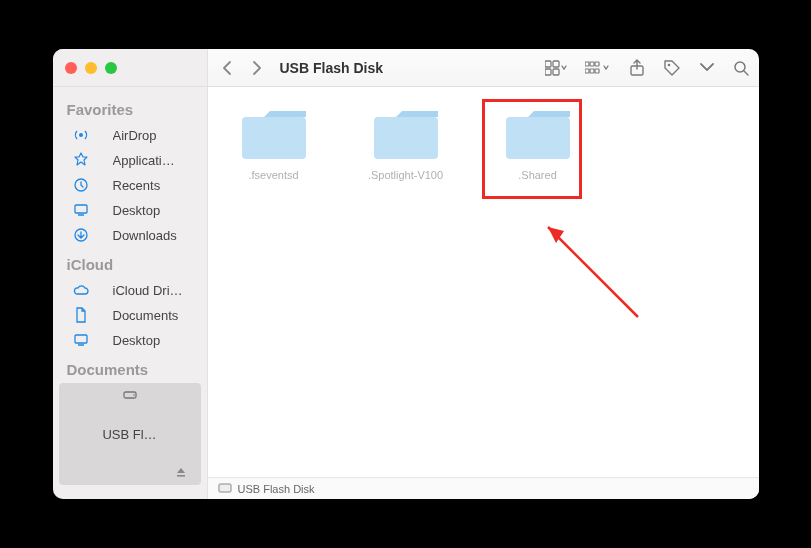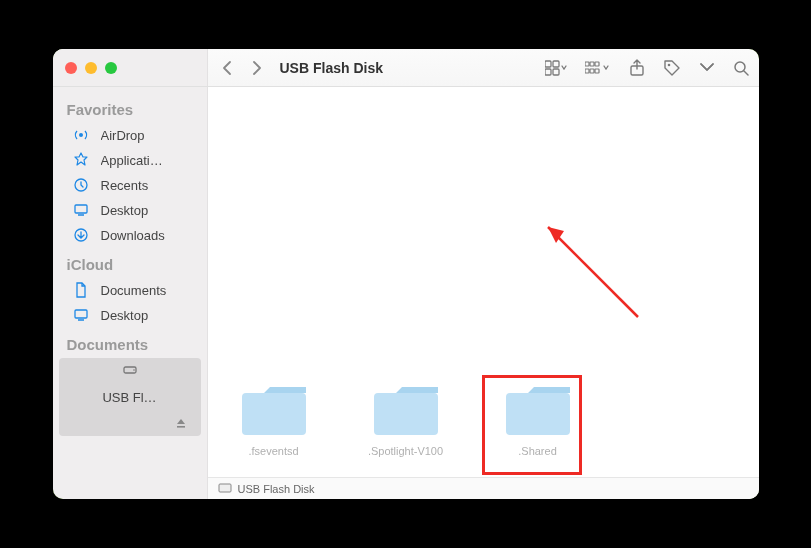--- a/index.html
+++ b/index.html
@@ -68,21 +68,21 @@
     }
     .sb-section-title {
       color: #9a9a9a;
       font-size: 15px;
       font-weight: 600;
       padding: 8px 14px 4px;
     }
     .sb-item {
       display: flex;
       align-items: center;
-      gap: 12px;
+      gap: 24px;
       padding: 4px 14px;
       color: #444;
       cursor: pointer;
       border-radius: 4px;
       margin: 1px 6px;
       white-space: nowrap;
       overflow: hidden;
       text-overflow: ellipsis;
     }
     .sb-item.selected { background: #d9d7d8; flex-direction: column; }
@@ -93,21 +93,21 @@
     .content {
       flex: 1;
       background: #fff;
       position: relative;
       display: flex;
       flex-direction: column;
     }
     .folder-grid {
       flex: 1;
       display: flex;
-      align-items: flex-end;
+      align-items: flex-start;
       gap: 40px;
       padding: 20px 20px;
     }
     .folder-item {
       width: 92px;
       display: flex;
       flex-direction: column;
       align-items: center;
       gap: 6px;
       position: relative;
@@ -268,20 +268,28 @@
               <circle cx="8" cy="8" r="6" stroke="currentColor" stroke-width="1.3" fill="none"></circle>
               <path d="M8 5 L8 10 M5 8 L8 11 L11 8" stroke="currentColor" stroke-width="1.3" fill="none" stroke-linecap="round"></path>
             </svg>
         </span>
         <span class="label">Downloads</span>
       </div>
 
       <div class="sb-section-title">iCloud</div>
       <div class="sb-item">
         <span class="sb-icon">
+          <svg width="16" height="16" viewBox="0 0 16 12">
+              <path d="M12 10 A3 3 0 0 0 12 4 A4 4 0 0 0 5 4 A3 3 0 0 0 4 10 Z" stroke="currentColor" stroke-width="1.3" fill="none"></path>
+            </svg>
+        </span>
+        <span class="label">iCloud Dri…</span>
+      </div>
+      <div class="sb-item">
+        <span class="sb-icon">
           <svg width="16" height="16" viewBox="0 0 16 16">
               <path d="M4 1 L9 1 L12 4 L12 15 L4 15 Z" stroke="currentColor" stroke-width="1.3" fill="none"></path>
               <path d="M9 1 L9 4 L12 4" stroke="currentColor" stroke-width="1.3" fill="none"></path>
             </svg>
         </span>
         <span class="label">Documents</span>
       </div>
       <div class="sb-item">
         <span class="sb-icon">
           <svg width="16" height="16" viewBox="0 0 16 16">

